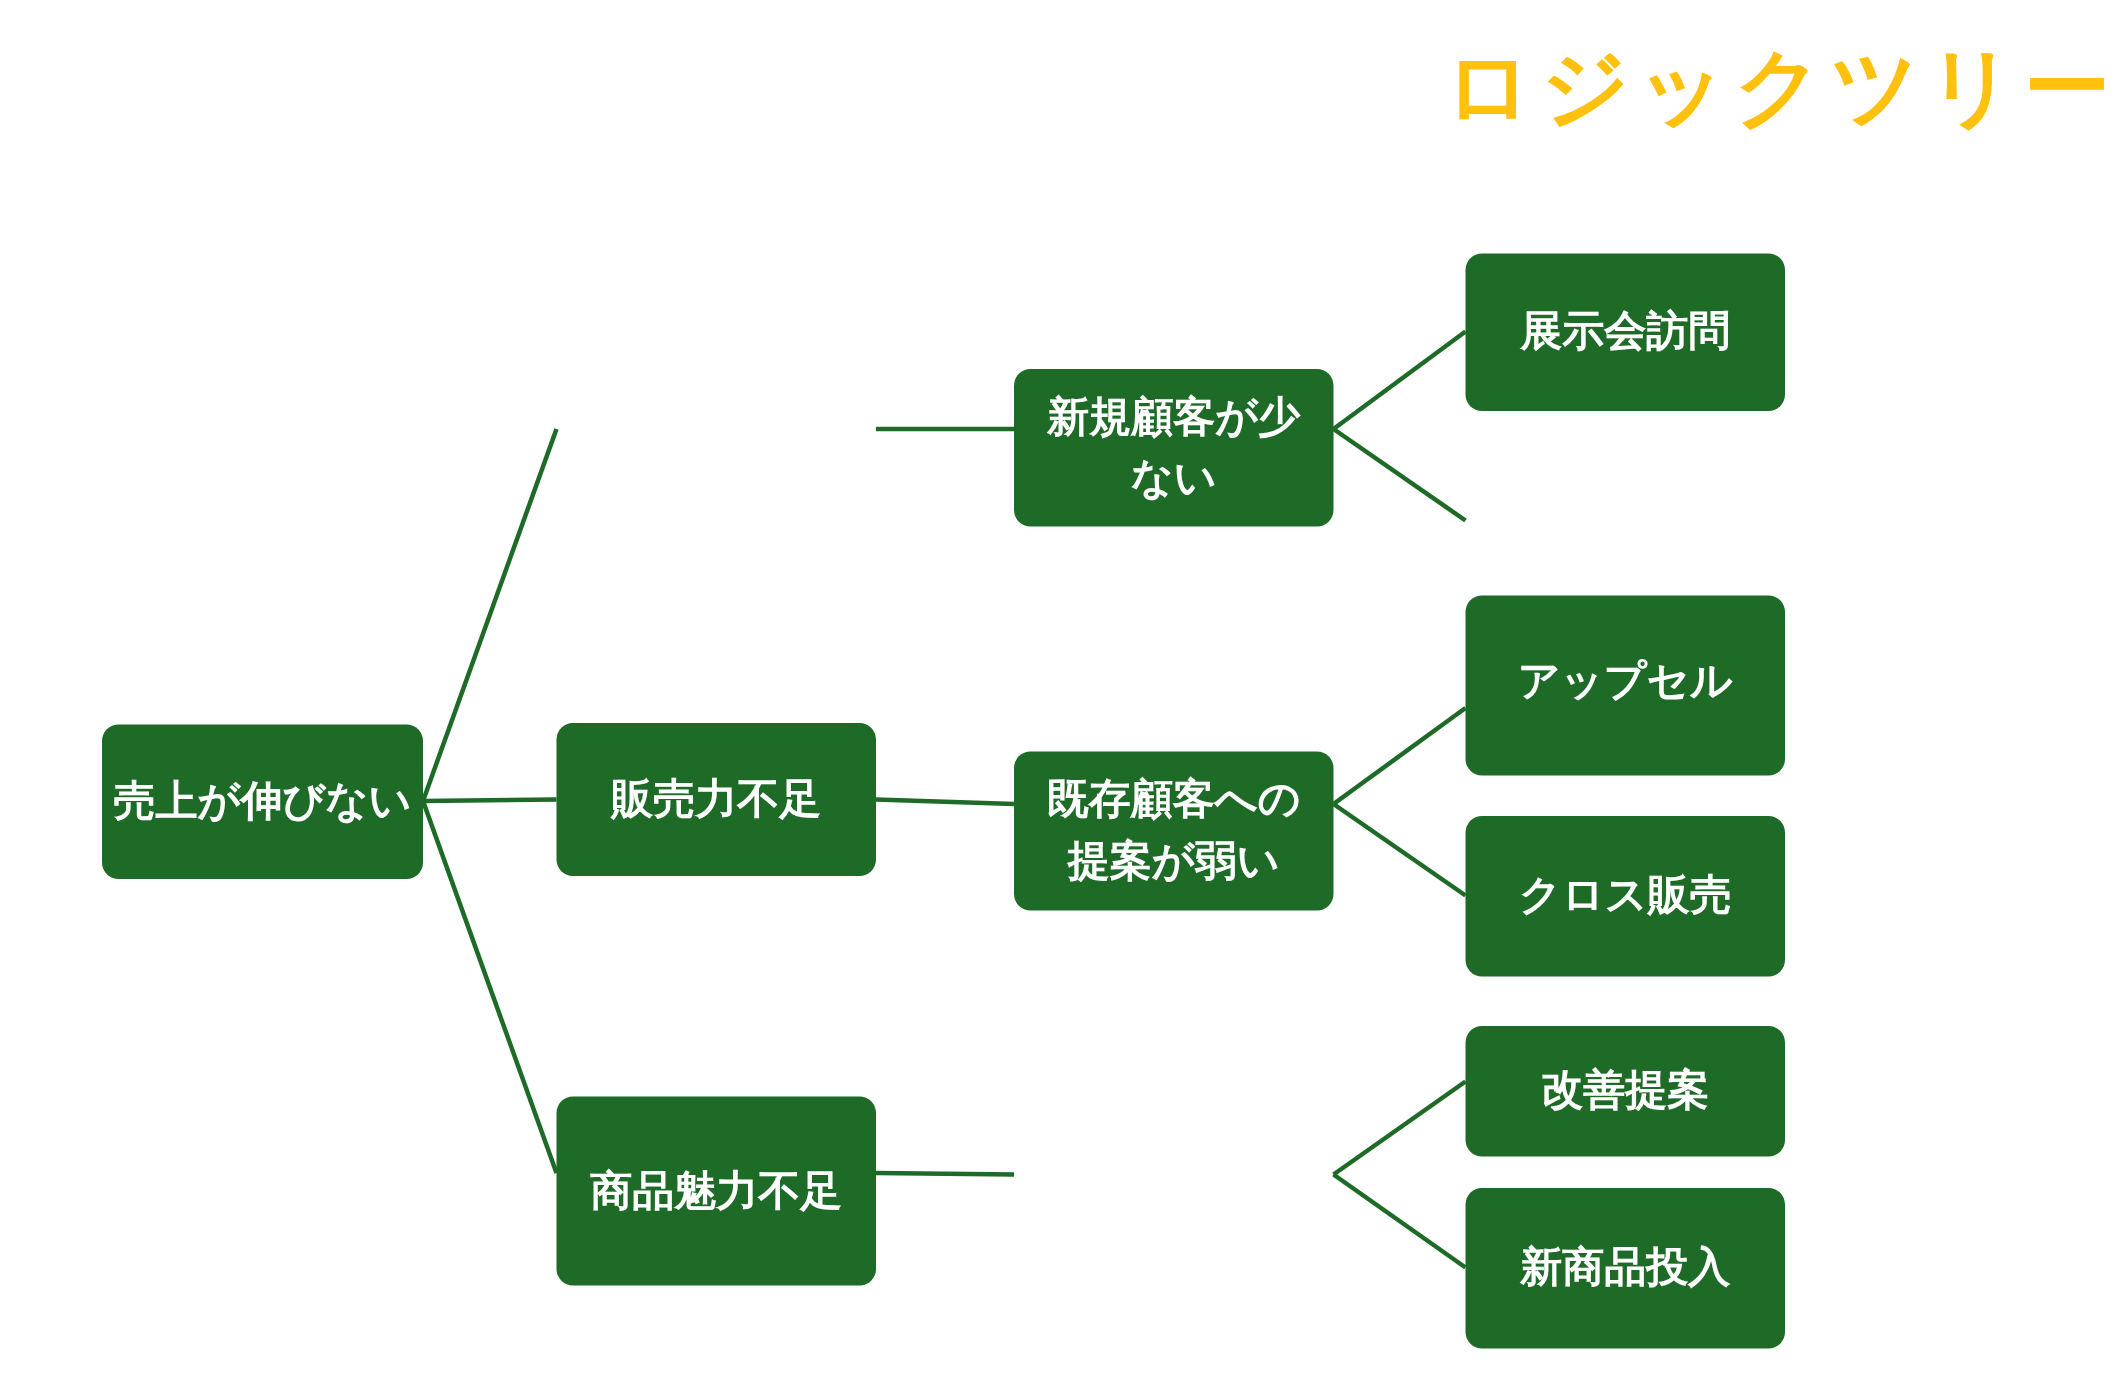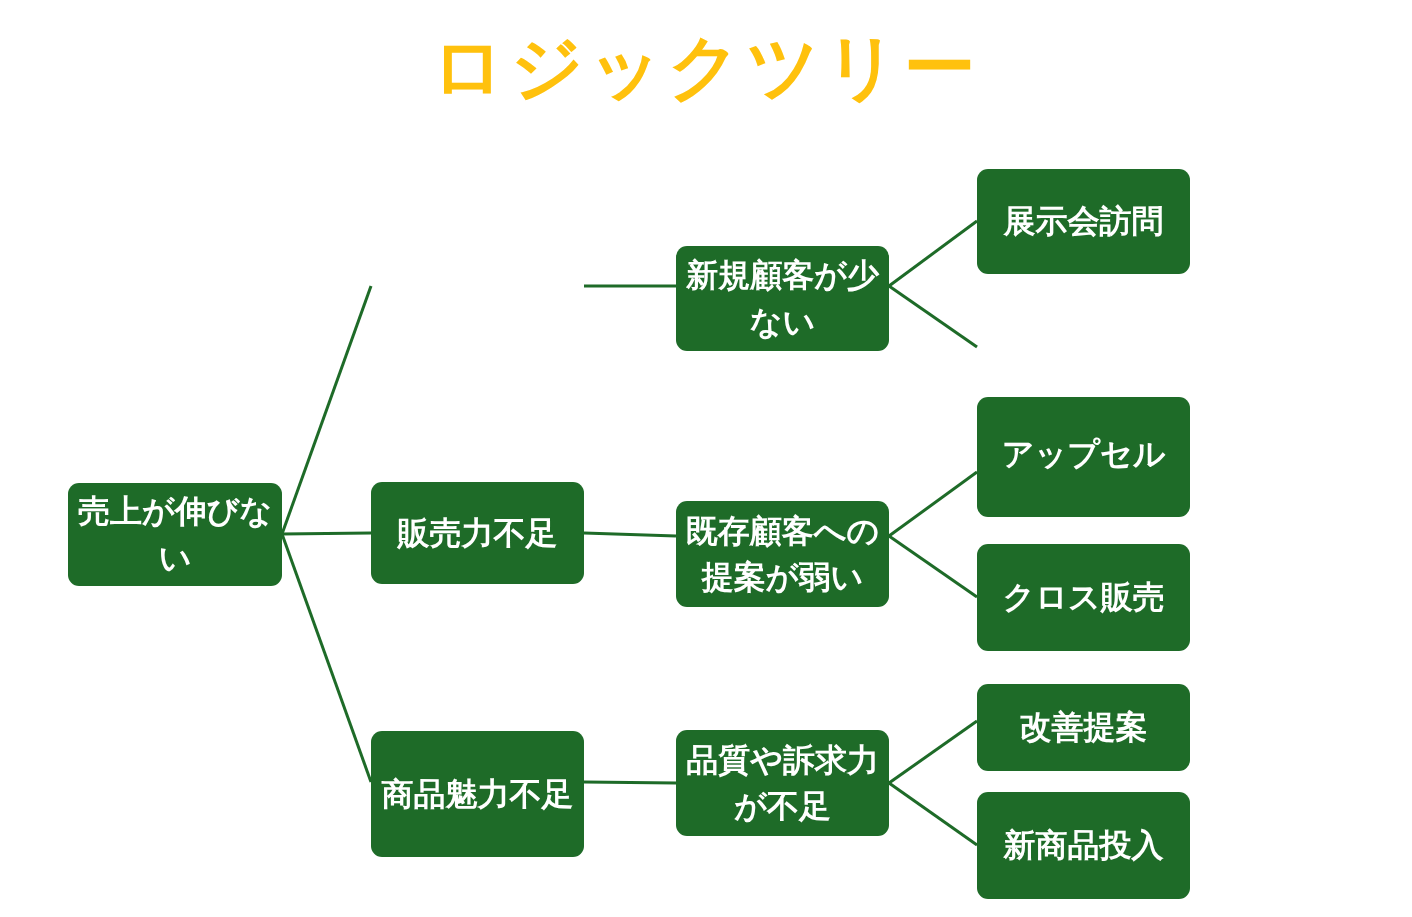--- a/index.html
+++ b/index.html
@@ -21,22 +21,22 @@
   .canvas {
     position: absolute;
     left: 0; top: 0;
     width: 1412px; height: 917px;
   }
   .diagram-title {
     position: absolute;
     left: 0;
     top: 24px;
     width: 1412px;
-    text-align: center;
-    font-size: 72px;
+    text-align: right;
+    font-size: 58px;
     font-weight: bold;
     letter-spacing: 5px;
     color: var(--title-text);
     line-height: 1.2;
     white-space: nowrap;
   }
   svg.connectors {
     position: absolute;
     left: 0; top: 0;
     width: 1412px; height: 917px;
@@ -48,21 +48,21 @@
   }
   .node {
     position: absolute;
     background: var(--node-fill);
     color: var(--node-text);
     border-radius: 11px;
     display: flex;
     align-items: center;
     justify-content: center;
     text-align: center;
-    font-size: 32px;
+    font-size: 28px;
     font-weight: bold;
     line-height: 1.45;
     white-space: pre-line;
     padding: 2px 4px;
   }
   
   .col-root { left: 68px;  width: 214px; }
   .col-2    { left: 371px; width: 213px; }
   .col-3    { left: 676px; width: 213px; }
   .col-4    { left: 977px; width: 213px; }
@@ -105,22 +105,20 @@
 
   <div class="node col-root n-root">売上が伸びない</div>
 
   <div class="node col-2 n-c2">販売力不足</div>
   <div class="node col-2 n-c3">商品魅力不足</div>
 
   <div class="node col-3 n-s1">新規顧客が少
 ない</div>
   <div class="node col-3 n-s2">既存顧客への
 提案が弱い</div>
-  <div class="node col-3 n-s3">品質や訴求力
-が不足</div>
 
   <div class="node col-4 n-a1">展示会訪問</div>
   <div class="node col-4 n-a3">アップセル</div>
   <div class="node col-4 n-a4">クロス販売</div>
   <div class="node col-4 n-a5">改善提案</div>
   <div class="node col-4 n-a6">新商品投入</div>
 
 </div>
 
 </body></html>

